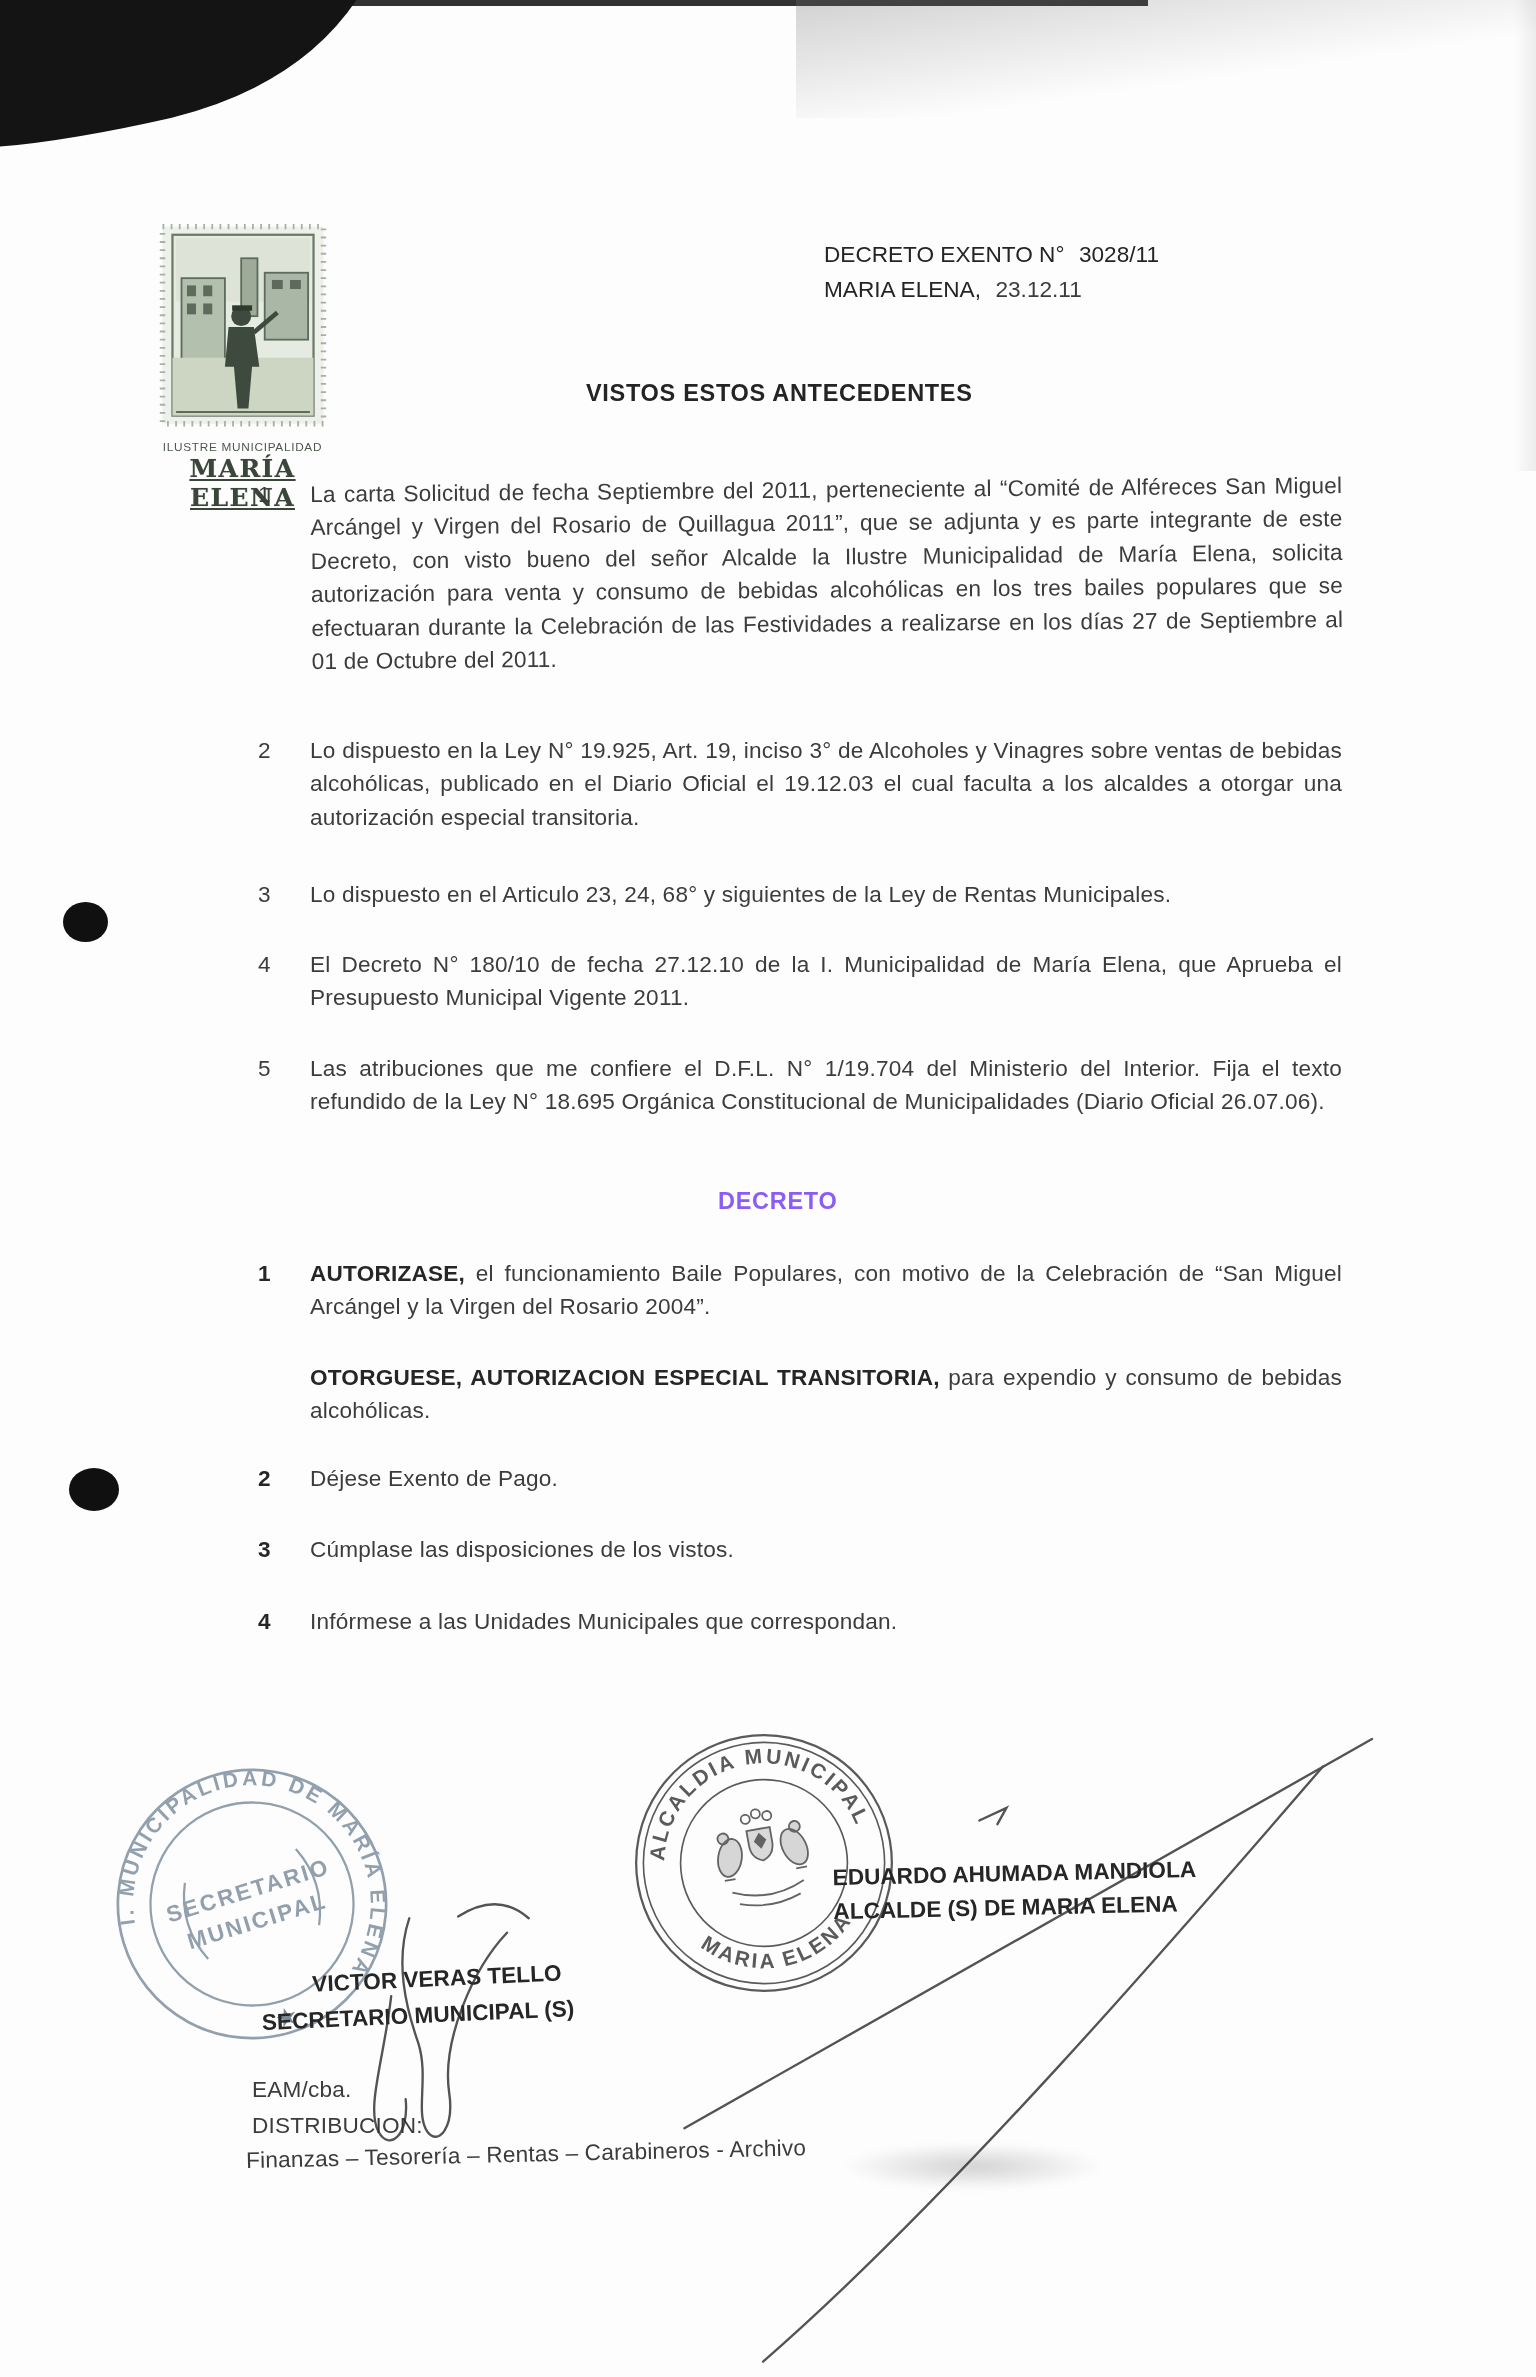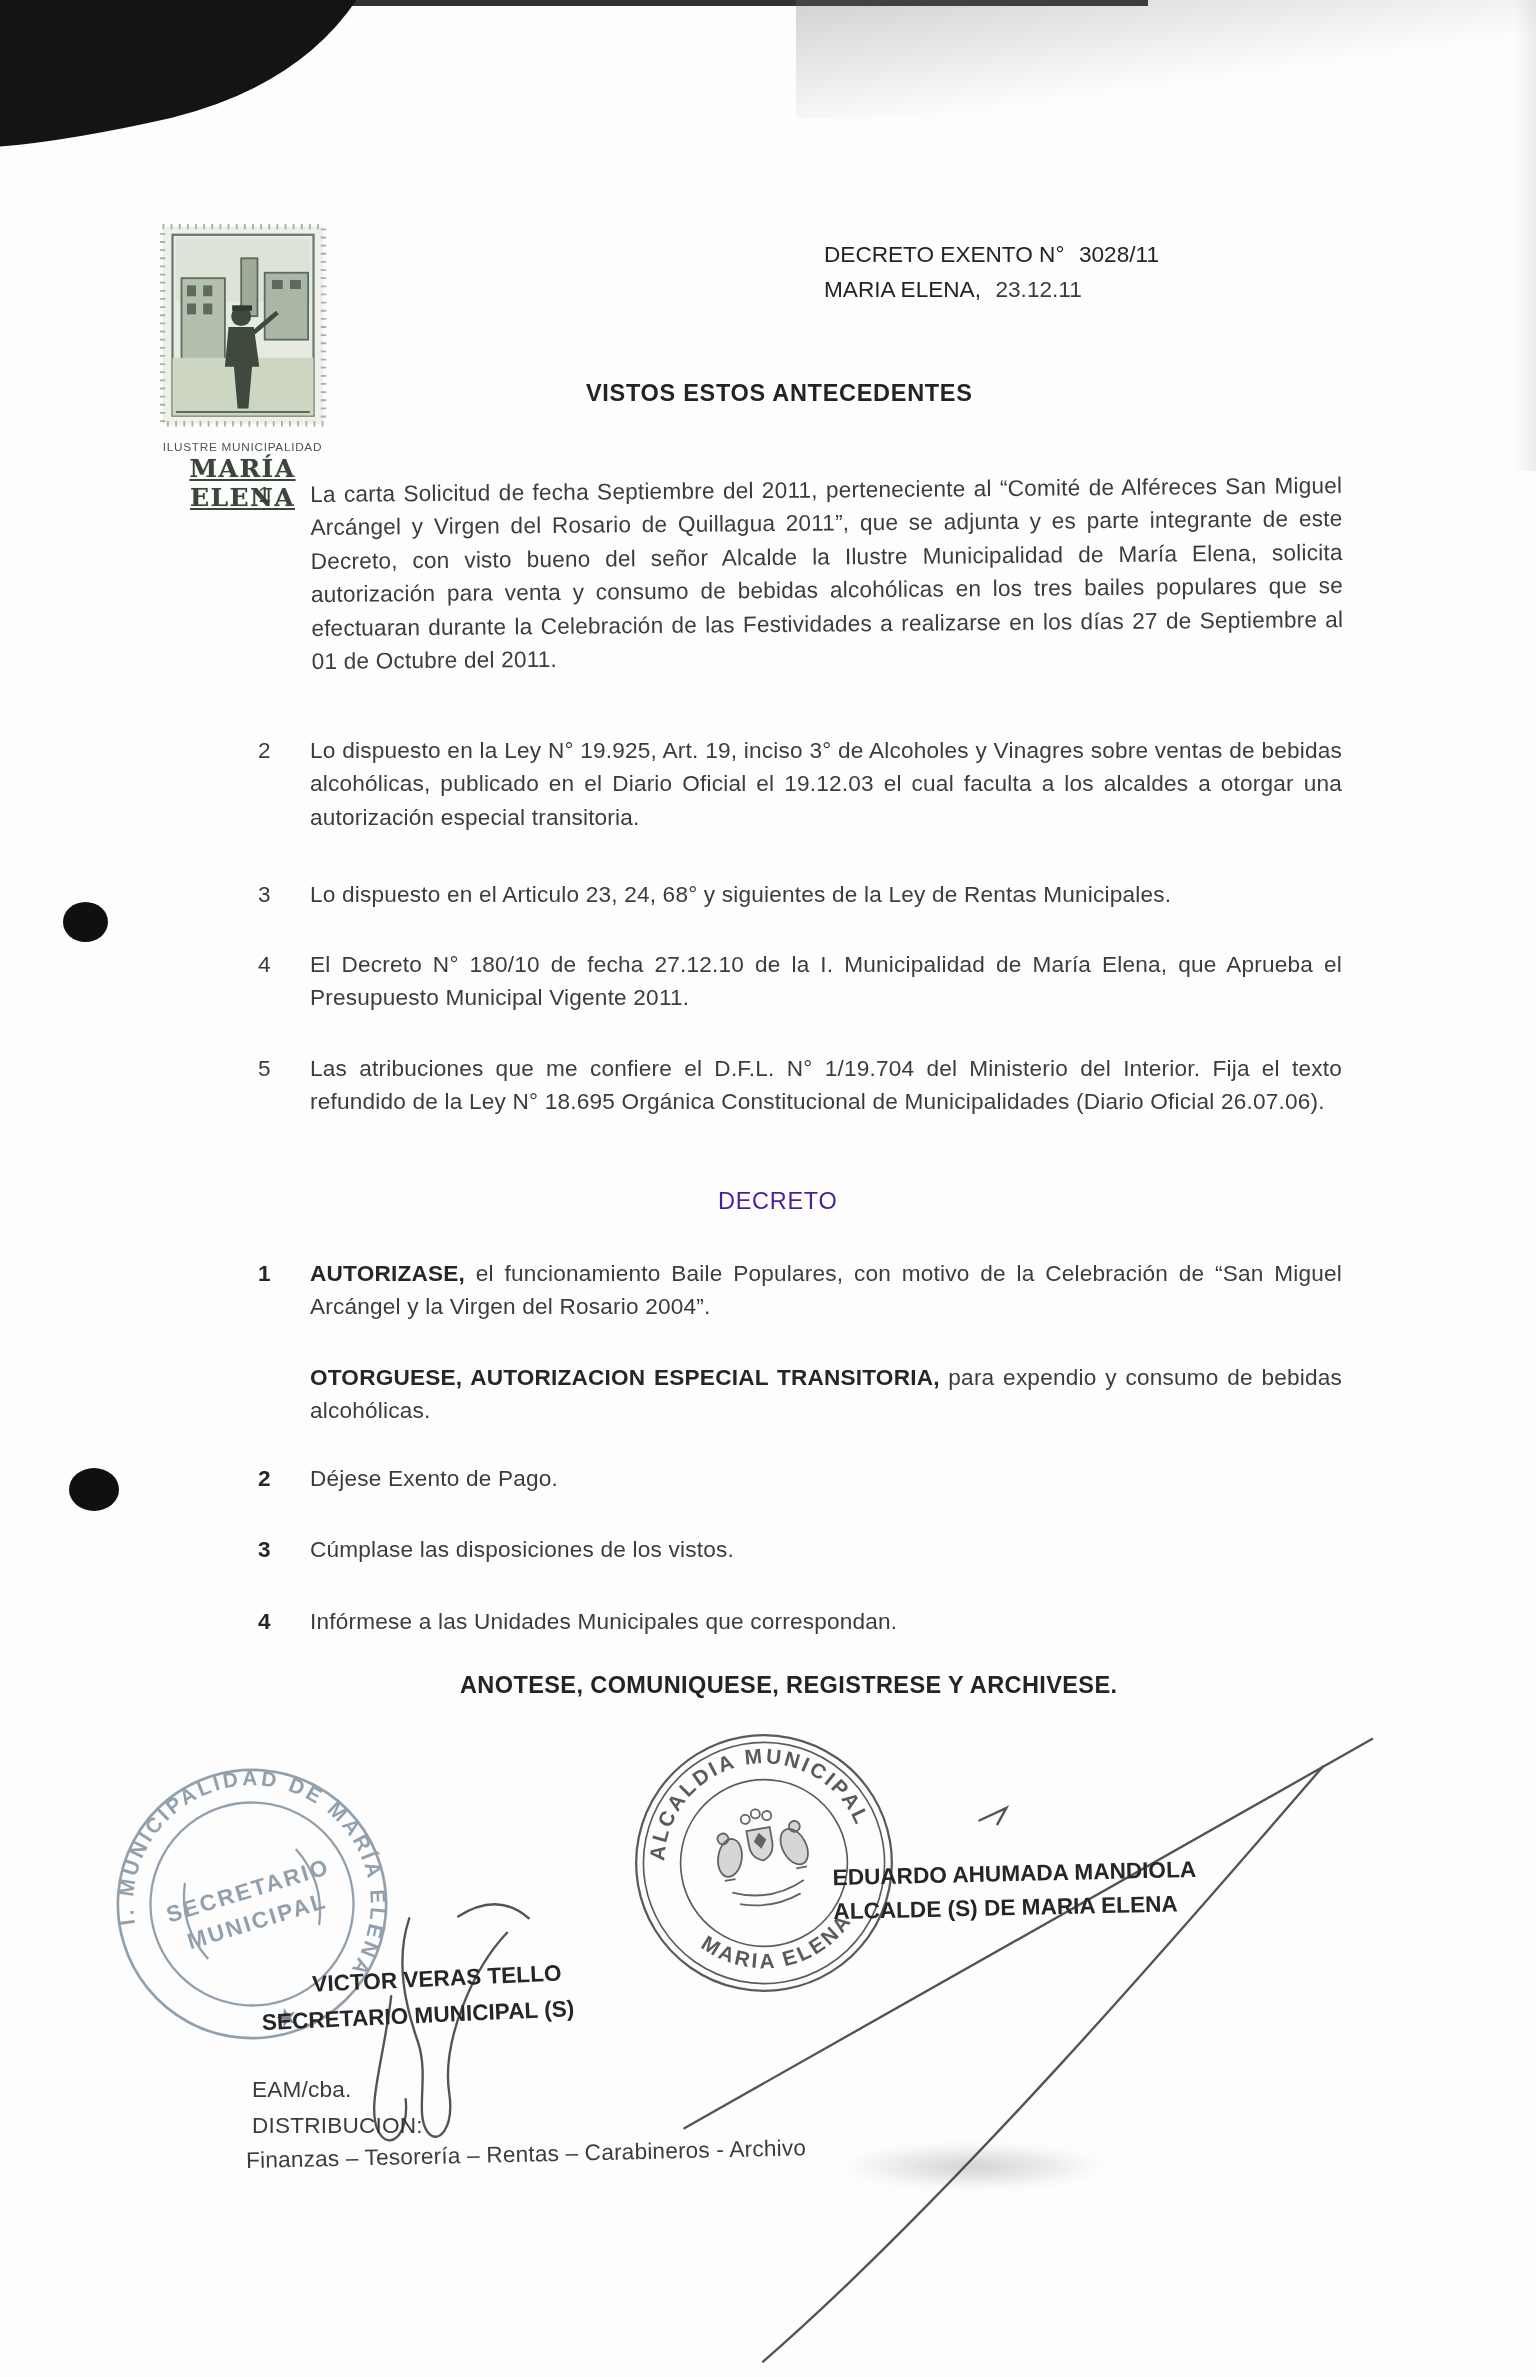--- a/index.html
+++ b/index.html
@@ -23,21 +23,21 @@
   .logo-block{left:136px;top:222px;width:213px;text-align:center;}
   .org-small{font-size:11.8px;letter-spacing:0.7px;color:#4c584c;margin-top:4.5px;}
   .org-name{font-family:"DejaVu Serif",serif;font-weight:bold;font-size:25px;
       letter-spacing:1.4px;color:#394639;text-shadow:0 0 0.9px rgba(57,70,57,.5);text-decoration:underline;}
 
   
   .header-block{left:824px;top:237px;line-height:35px;font-size:22.6px;}
   .header-block .lbl{font-weight:normal;color:#242424;}
   .header-block .val{margin-left:14.5px;}
   .v-title{left:586px;top:380px;font-size:23.5px;font-weight:bold;color:#242424;letter-spacing:0.7px;}
-  .d-title{left:718px;top:1188px;font-size:23.5px;font-weight:normal;color:#4c1d95;letter-spacing:0.7px;}
+  .d-title{left:718px;top:1188px;font-size:23.5px;font-weight:bold;color:#8b5cf6;letter-spacing:0.7px;}
   .anotese{left:460px;top:1672px;font-size:23.5px;font-weight:bold;color:#242424;letter-spacing:0.4px;}
 
   
   .item{position:absolute;left:258px;width:1084px;display:flex;}
   .item .num{width:52px;flex:none;}
   .item .text{flex:1;margin:0;text-align:justify;}
   .ditem .num{font-weight:bold;color:#262626;}
   .lead{font-weight:bold;color:#262626;}
   .noindent{position:absolute;left:310px;width:1032px;}
   .noindent p{margin:0;text-align:justify;}
@@ -144,21 +144,20 @@
   </div>
   <div class="item ditem txt" style="top:1533px;">
     <div class="num">3</div>
     <p class="text">Cúmplase las disposiciones de los vistos.</p>
   </div>
   <div class="item ditem txt" style="top:1605px;">
     <div class="num">4</div>
     <p class="text">Infórmese a las Unidades Municipales que correspondan.</p>
   </div>
 
-  <div class="abs anotese">ANOTESE, COMUNIQUESE, REGISTRESE  Y ARCHIVESE.</div>
 
   <svg class="abs stamp1" width="290" height="290" viewBox="0 0 320 320">
     <defs>
       <path id="ring1" d="M29,160 a131,131 0 1 1 262,0 a131,131 0 1 1 -262,0"></path>
     </defs>
     <circle cx="160" cy="160" r="148" fill="none" stroke="#8494a3" stroke-width="3"></circle>
     <circle cx="160" cy="160" r="112" fill="none" stroke="#8494a3" stroke-width="2.5"></circle>
     <text font-family="Liberation Sans, sans-serif" font-size="23" font-weight="bold" fill="#8494a3" letter-spacing="3.5">
       <textPath href="#ring1" startOffset="2%">I. MUNICIPALIDAD DE MARÍA ELENA</textPath>
     </text>

